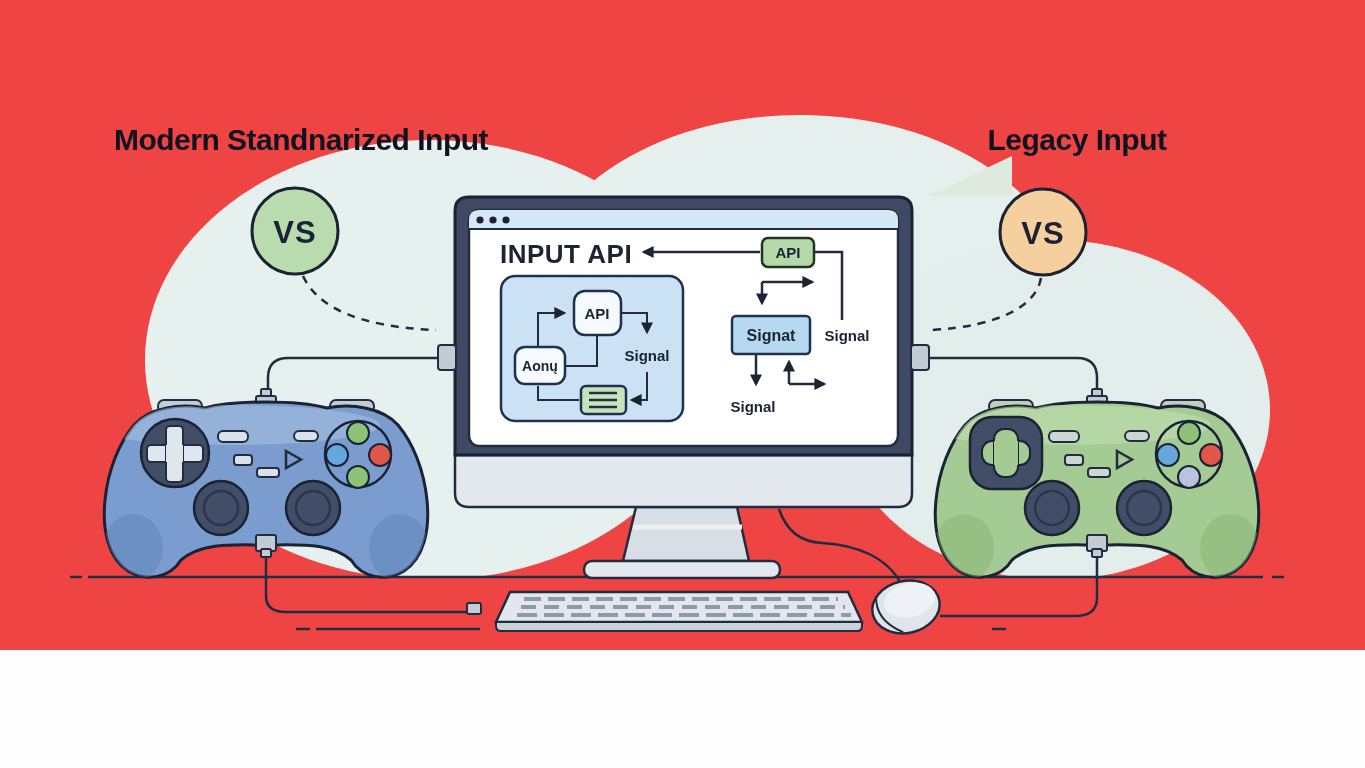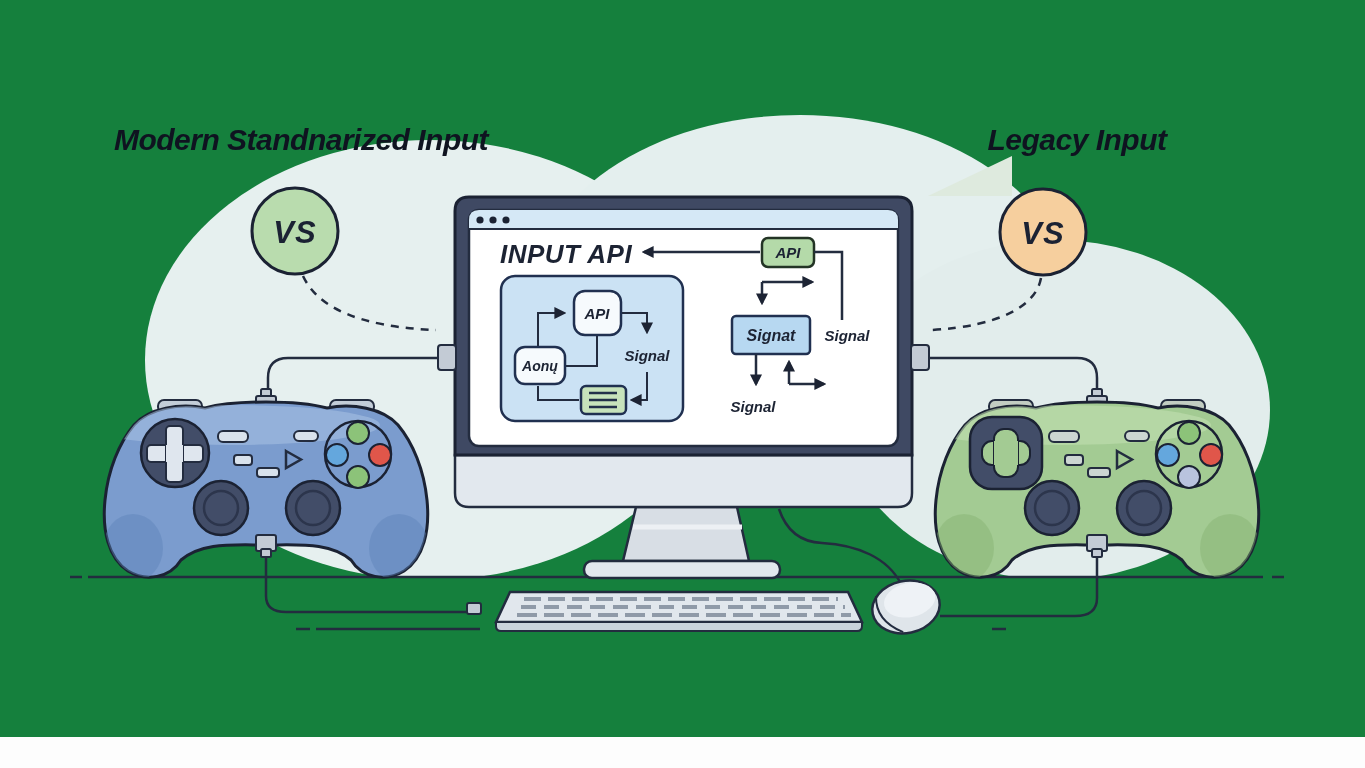--- a/index.html
+++ b/index.html
@@ -1,17 +1,17 @@
 <!DOCTYPE html>
 <html><head>
 <meta charset="utf-8">
 <style>
   html,body{margin:0;padding:0;background:#fdfdfd;}
-  .stage{position:relative;width:1365px;height:737px;background:#15803d;overflow:hidden;
-         font-family:"Liberation Sans", sans-serif;font-style:italic;}
+  .stage{position:relative;width:1365px;height:650px;background:#ef4444;overflow:hidden;
+         font-family:"Liberation Sans", sans-serif;}
   svg{display:block;}
   text{font-family:"Liberation Sans", sans-serif;fill:#15192a;}
   .title{font-size:30px;font-weight:bold;letter-spacing:-0.5px;fill:#0f1320;}
   .vs-label{font-size:31px;font-weight:bold;letter-spacing:1px;fill:#1b2233;}
   .heading{font-size:26px;font-weight:bold;letter-spacing:0.5px;fill:#1c2333;}
   .node-label{font-size:15px;font-weight:bold;fill:#1c2333;}
   .small-label{font-size:14px;font-weight:bold;fill:#1c2333;}
   .box-label{font-size:16px;font-weight:bold;fill:#1c2333;}
   .line{stroke:#232c3f;stroke-width:2.5;fill:none;}
   .thin{stroke:#232c3f;stroke-width:2;fill:none;}

